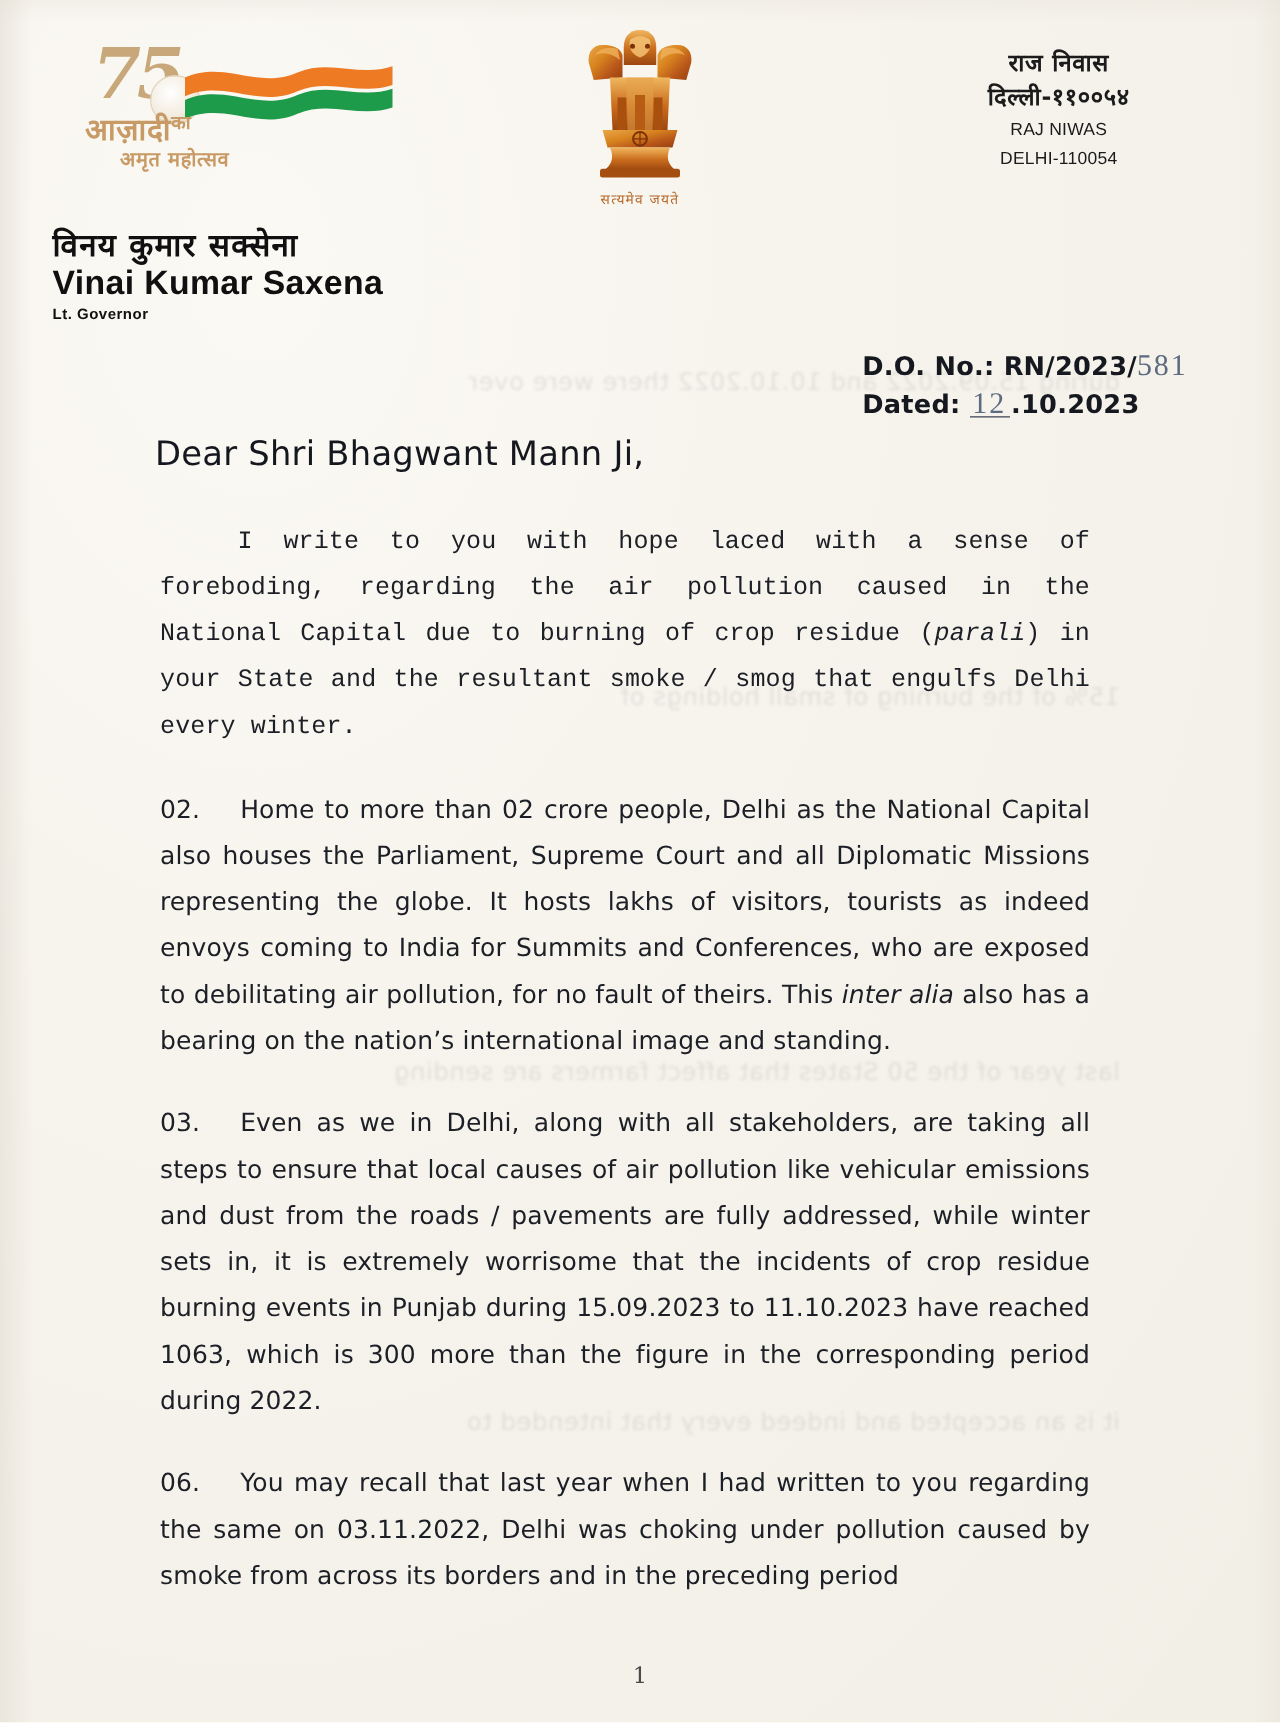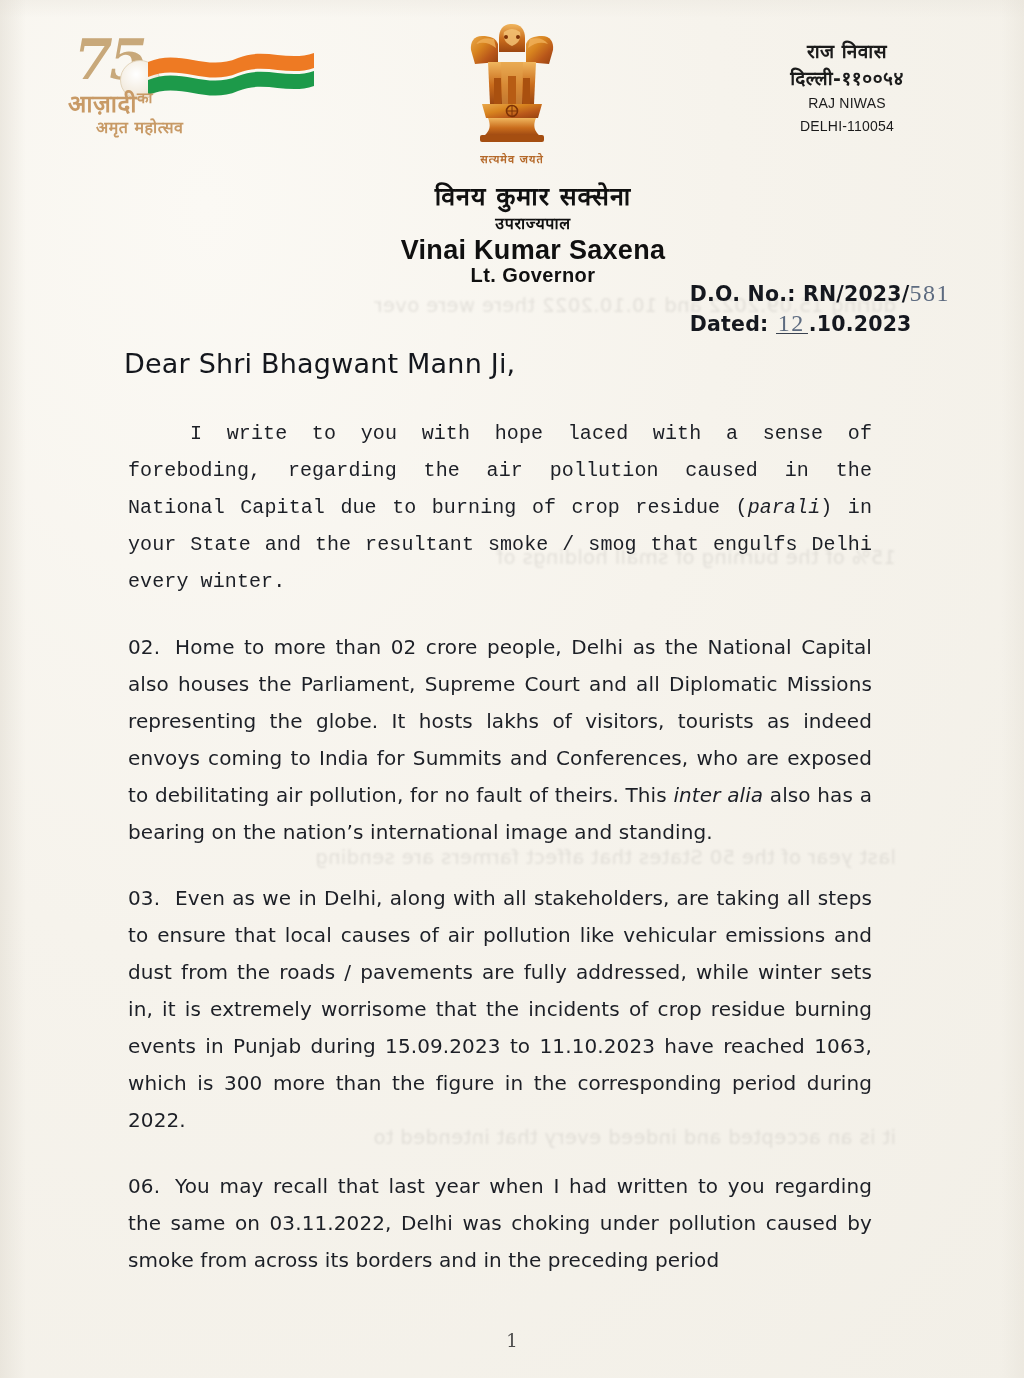--- a/index.html
+++ b/index.html
@@ -126,21 +126,21 @@
     position: absolute;
     left: 0;
     right: 0;
     top: 18px;
     text-align: center;
   }
   .emblem-svg { display: block; margin: 0 auto; }
   .emblem-motto {
     margin-top: 1px;
     font-size: 11px;
-    font-weight: 700;
+    font-weight: 400;
     color: #b5692a;
     letter-spacing: 1px;
   }
 
   
   .address {
     position: absolute;
     right: 62px;
     top: 38px;
     text-align: center;
@@ -160,21 +160,21 @@
     line-height: 23px;
     letter-spacing: 0.2px;
   }
 
   
   .nameblock {
     position: absolute;
     left: 18px;
     right: 0;
     top: 182px;
-    text-align: center;
+    text-align: left;
     color: #101010;
     padding-left: 24px;
   }
   .name-hi {
     font-size: 25px;
     font-weight: 700;
     letter-spacing: 1px;
     line-height: 30px;
   }
   .desig-hi {
@@ -186,21 +186,21 @@
   .name-en {
     font-family: "Liberation Sans", sans-serif;
     font-size: 27px;
     font-weight: 700;
     letter-spacing: 0.3px;
     line-height: 27px;
     margin-top: 1px;
   }
   .desig-en {
     font-family: "Liberation Sans", sans-serif;
-    font-size: 20px;
+    font-size: 12px;
     font-weight: 700;
     letter-spacing: 0.4px;
     line-height: 22px;
   }
 
   
   .refblock {
     position: absolute;
     right: 74px;
     top: 278px;
@@ -249,21 +249,21 @@
     font-family: "DejaVu Sans", sans-serif;
     font-size: 20px;
     line-height: 37px;
     color: #1c1f26;
     text-align: justify;
     text-justify: inter-word;
     margin: 0 0 29px 0;
     letter-spacing: 0.1px;
   }
   .para.first { text-indent: 62px; font-family: Liberation Mono, monospace; }
-  .num { margin-right: 15px; }
+  .num { margin-right: 32px; }
   .para i { font-style: italic; }
 
   .folio {
     position: absolute;
     left: 0;
     right: 0;
     top: 1330px;
     text-align: center;
     font-family: "DejaVu Serif", serif;
     font-size: 18px;
@@ -344,21 +344,20 @@
     <div class="address">
       <div class="addr-hi">राज निवास</div>
       <div class="addr-hi">दिल्ली-११००५४</div>
       <div class="addr-en">RAJ NIWAS</div>
       <div class="addr-en">DELHI-110054</div>
     </div>
   </div>
 
   <div class="nameblock">
     <div class="name-hi">विनय कुमार सक्सेना</div>
-    <div class="desig-hi">उपराज्यपाल</div>
     <div class="name-en">Vinai Kumar Saxena</div>
     <div class="desig-en">Lt. Governor</div>
   </div>
 
   <div class="refblock">
     <div>
       <span>D.O. No.: RN/2023/</span><span class="hand">581</span>
     </div>
     <div>
       <span>Dated:</span>

